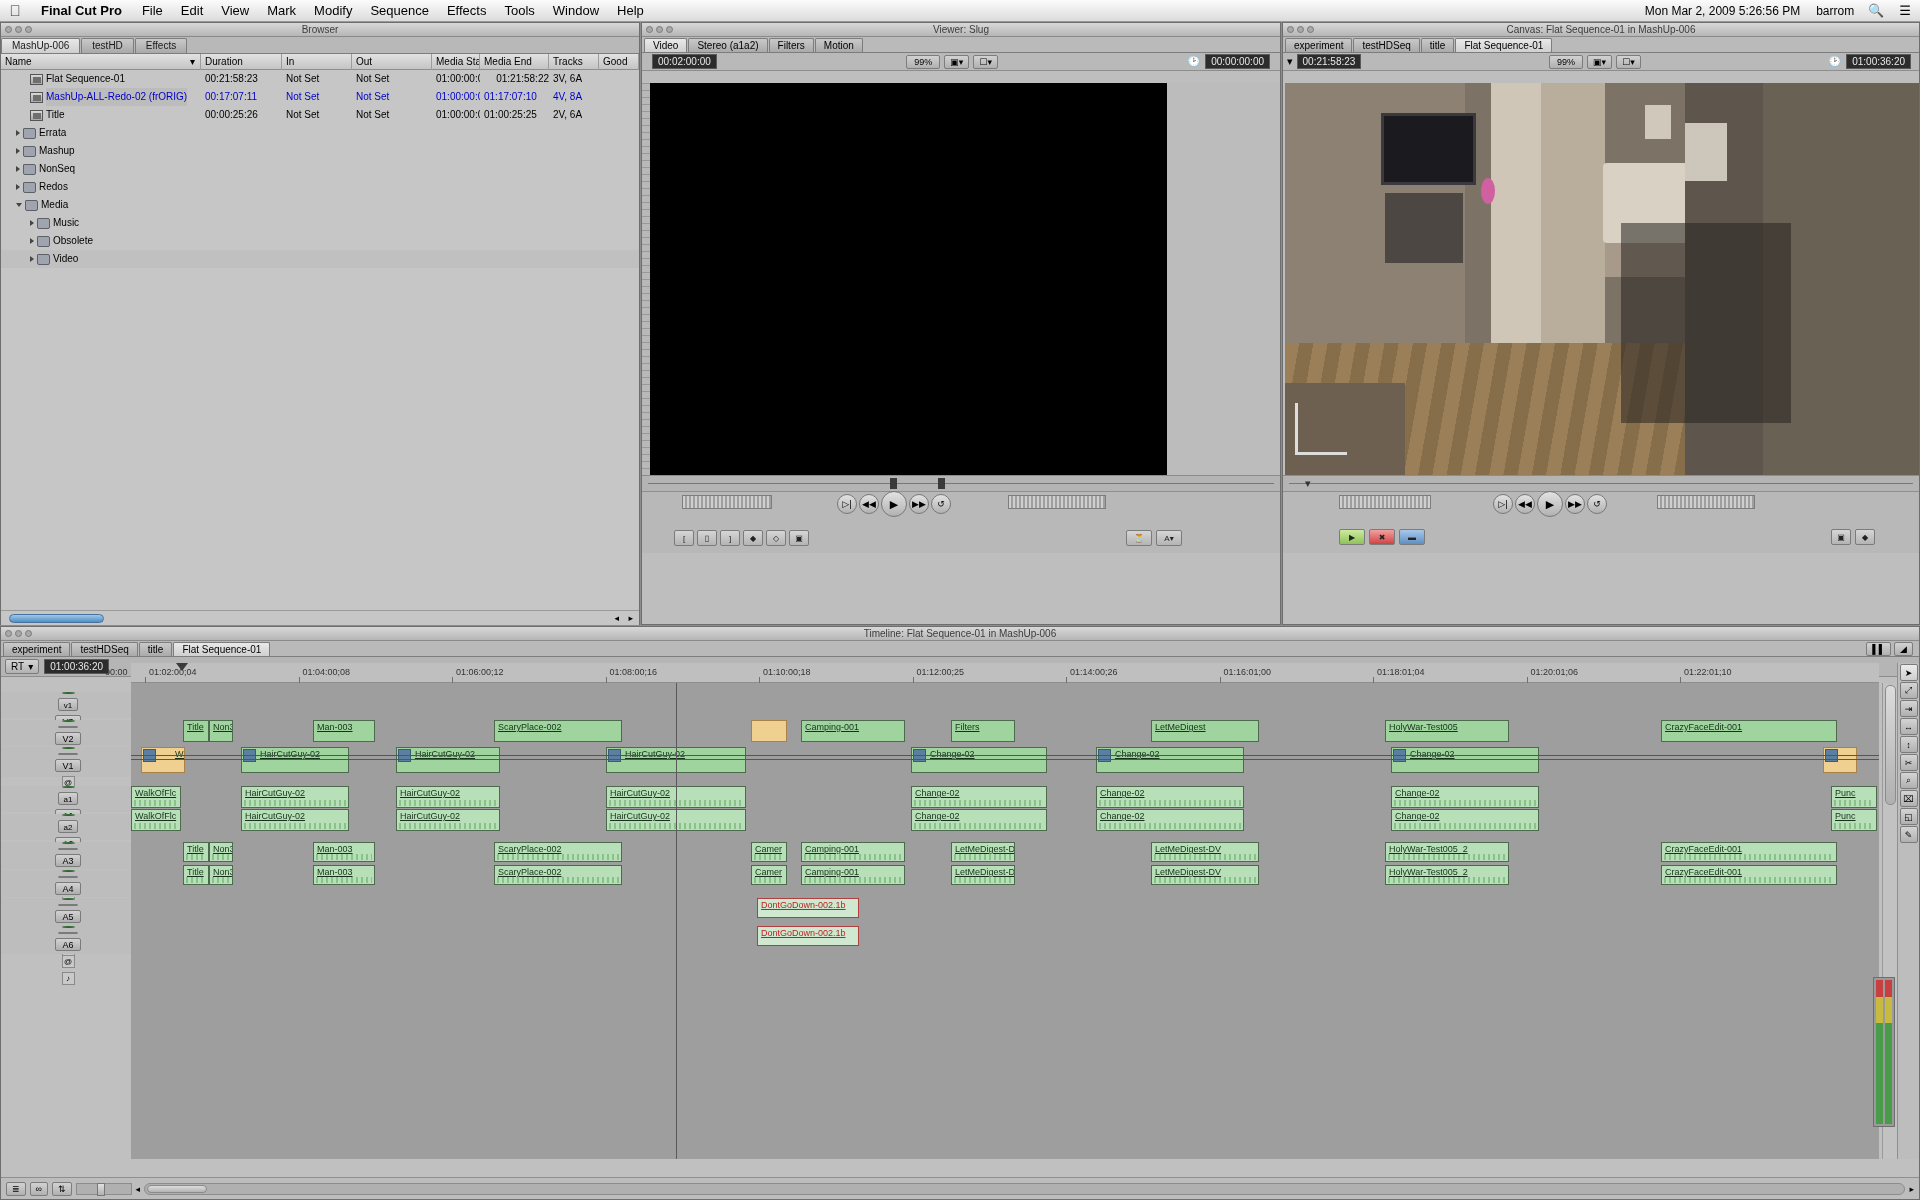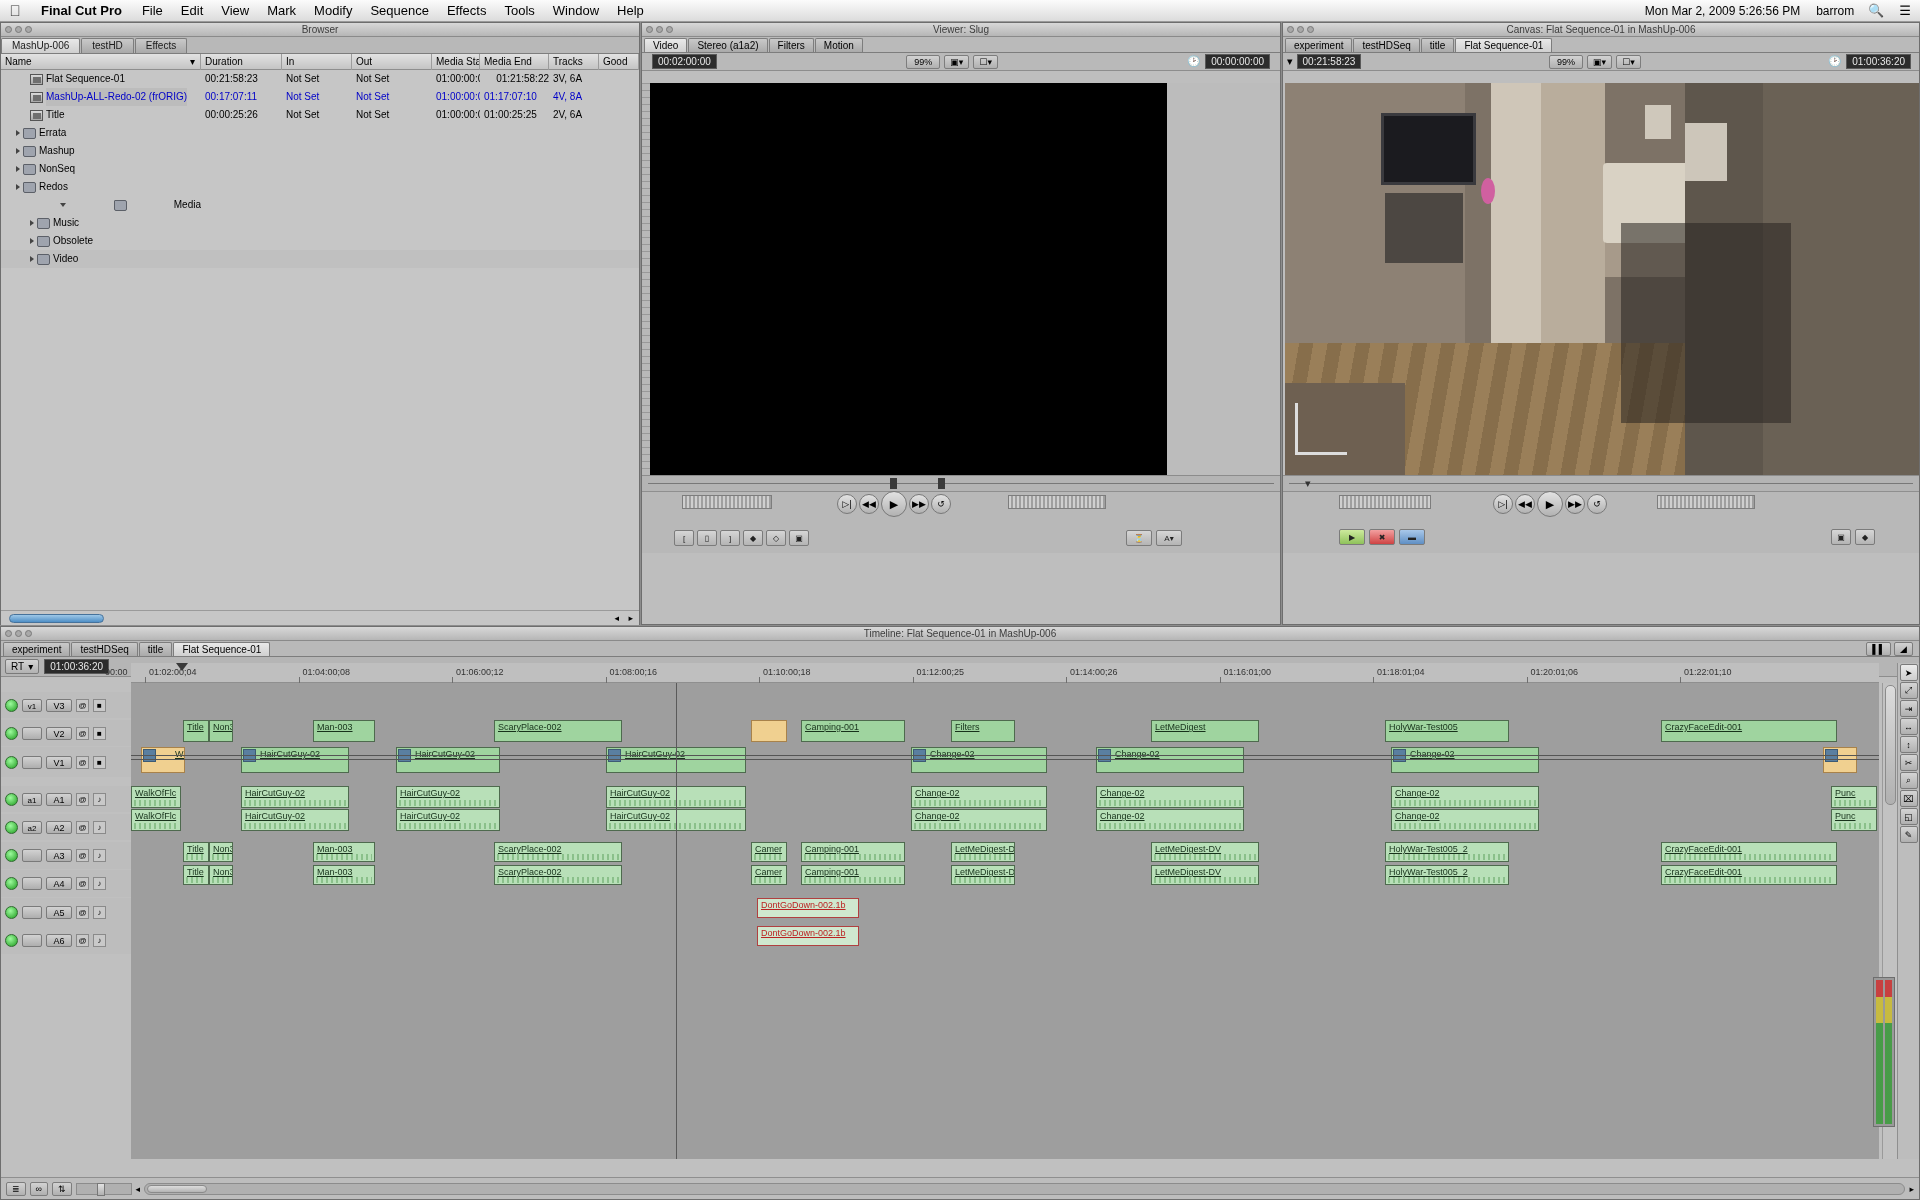--- a/index.html
+++ b/index.html
@@ -91,21 +91,21 @@
 
   
   #timeline { left: 0; top: 626px; width: 1920px; height: 574px; background: #c0c0c0; border: 1px solid #6e6e6e; }
   .tl-tabs { height: 16px; background: #b9b9b9; display: flex; align-items: flex-end; border-bottom: 1px solid #7d7d7d; padding-left: 2px; }
   .tl-ctrl { height: 20px; background: #b5b5b5; display: flex; align-items: center; gap: 5px; padding: 0 4px; border-bottom: 1px solid #8d8d8d; }
   .rt-pop { background: linear-gradient(#d4d4d4,#b2b2b2); border: 1px solid #7a7a7a; border-radius: 2px; font-size: 10px; padding: 1px 5px; display: flex; gap: 4px; align-items: center; }
   .ruler { position: absolute; left: 130px; right: 40px; top: 36px; height: 20px; background: #bfbfbf; border-bottom: 1px solid #8f8f8f; }
   .ruler .tick { position: absolute; top: 4px; font-size: 9px; color: #333; }
   .ruler .tickline { position: absolute; top: 14px; width: 1px; height: 6px; background: #6f6f6f; }
   .track-head { position: absolute; left: 0; width: 130px; background: #bdbdbd; }
-  .th-row { display: flex; align-items: center; gap: 4px; height: 100%; padding-left: 4px; }
+  .th-row { display: flex; align-items: center; gap: 4px; height: 100%; padding-left: 4px; flex-direction: column; }
   .vis-dot { width: 13px; height: 13px; border-radius: 50%; background: radial-gradient(circle at 40% 35%, #9dfb9d, #1f9b1f); border: 1px solid #2f6b2f; }
   .tgt-btn { width: 20px; height: 13px; background: linear-gradient(#d2d2d2,#aeaeae); border: 1px solid #7a7a7a; font-size: 8px; text-align: center; line-height: 13px; border-radius: 2px; }
   .trk-name { width: 26px; height: 13px; background: linear-gradient(#d2d2d2,#aeaeae); border: 1px solid #7a7a7a; font-size: 9px; text-align: center; line-height: 13px; border-radius: 2px; }
   .lock-ico, .aud-ico { width: 13px; height: 13px; border: 1px solid #8a8a8a; background: #c9c9c9; font-size: 8px; text-align: center; line-height: 12px; }
   .tl-canvas { position: absolute; left: 130px; right: 40px; top: 56px; bottom: 40px; background: #9e9e9e; overflow: hidden; }
   .clip { position: absolute; border: 1px solid #4e6a4e; font-size: 9px; line-height: 1; overflow: hidden; white-space: nowrap; padding: 2px 2px 0 3px; }
   .clip.video { background: #9fd49f; }
   .clip.audio { background: #b8e0b8; }
   .clip-lbl { color: #17321b; text-decoration: underline; font-size: 9px; }
   .clip.red-text .clip-lbl { color: #bb2222; }
@@ -273,21 +273,21 @@
             </div>
             <div class="cell" style="width: 81px;"></div>
             <div class="cell" style="width: 70px;"></div>
             <div class="cell" style="width: 80px;"></div>
             <div class="cell" style="width: 48px;"></div>
             <div class="cell" style="width: 69px;"></div>
             <div class="cell" style="width: 50px;"></div>
             <div class="cell" style="width: 40px;"></div>
           </div>
           <div class="brow-row">
-            <div class="cell cname" style="width: 200px; justify-content: space-between;">
+            <div class="cell cname" style="width: 200px;">
               <span style="display: inline-block; width: 8px;"></span>
               <span class="tri open"></span>
               <span class="folder"></span>
               <span>Media</span>
             </div>
             <div class="cell" style="width: 81px;"></div>
             <div class="cell" style="width: 70px;"></div>
             <div class="cell" style="width: 80px;"></div>
             <div class="cell" style="width: 48px;"></div>
             <div class="cell" style="width: 69px;"></div>

